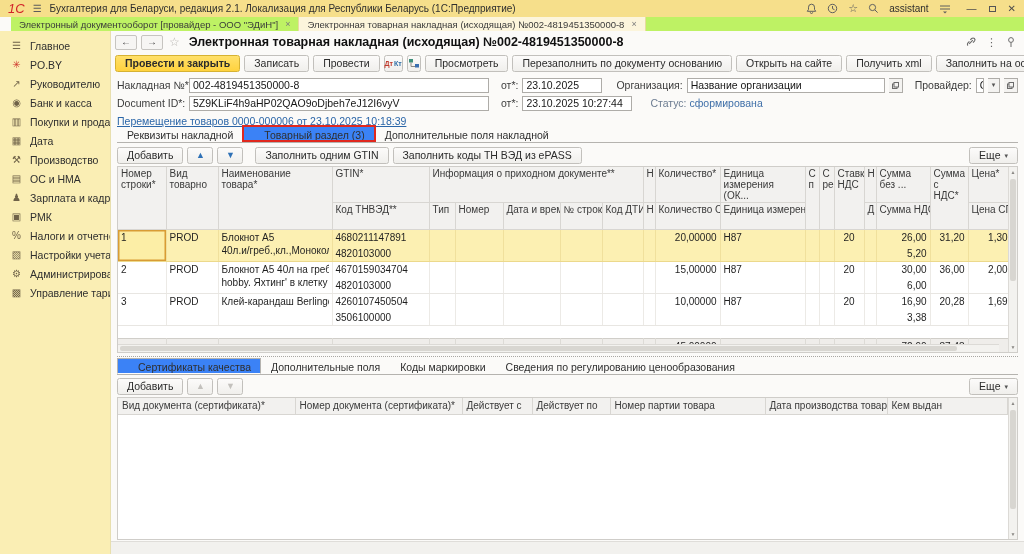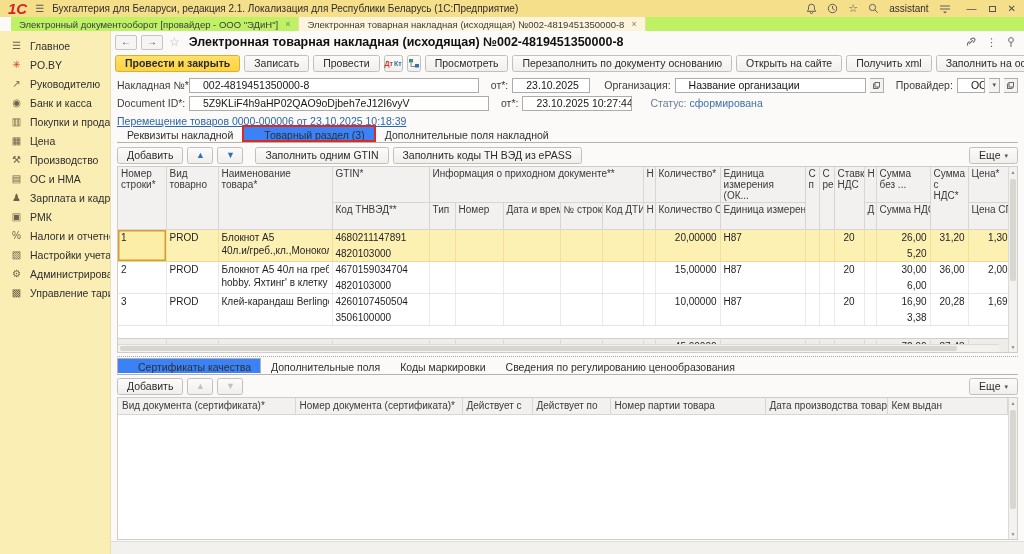--- a/index.html
+++ b/index.html
@@ -1,21 +1,21 @@
 <!DOCTYPE html>
 <html><head>
 <meta charset="utf-8">
 <style>
   * { box-sizing: border-box; margin: 0; padding: 0; }
   html,body { width:1024px; height:554px; }
   body { font-family:"Liberation Sans", sans-serif; background:#fbfaf8; position:relative; overflow:hidden; font-size:11px; color:#1f1f1f; }
 
   
   .titlebar { position:absolute; top:0; left:0; width:1024px; height:17px; background:#f6df8b; display:flex; align-items:center; gap:8px; padding:0 8px; font-size:10px; }
-  .logo { color:#d2232a; font-weight:bold; font-style:italic; font-size:15px; }
+  .logo { color:#d2232a; font-weight:normal; font-style:italic; font-size:13px; }
   .burger { color:#5b5b5b; font-size:10px; cursor:pointer; }
   .wtitle { color:#2e2e2e; white-space:nowrap; overflow:hidden; }
   .tb-right { margin-left:auto; display:flex; align-items:center; gap:10px; }
   .tb-ico { display:inline-flex; align-items:center; cursor:pointer; color:#5f5f5f; }
   .uname { color:#2e2e2e; }
   .winctl { display:flex; gap:12px; margin-left:6px; align-items:center; color:#4d4d4d; }
   .maxico { width:7px; height:6px; border:1px solid #555; display:inline-block; }
 
   
   .wtabs { position:absolute; top:17px; left:11px; width:1024px; height:14px; background:#bef264; display:flex; font-size:9.5px; }
@@ -45,21 +45,21 @@
   .btn .crt { font-size:7px; color:#555; }
   .iconbtn { width:24px; padding:0; justify-content:center; gap:1px; }
   .dt { color:#c0392b; font-size:7px; font-weight:bold; }
   .kt { color:#2e6da4; font-size:7px; font-weight:bold; }
   .more-right { margin-left:auto; }
 
   .fields { position:absolute; top:45px; left:6px; right:6px; font-size:10.5px; }
   .frow { display:flex; align-items:center; height:18px; gap:4px; }
   .flabel { color:#3c3c3c; white-space:nowrap; }
   .lab1 { width:68px; }
-  .finput { border:1px solid #aeaca8; background:#fff; height:15px; padding:0 13px; display:flex; align-items:center; white-space:nowrap; overflow:hidden; color:#161616; }
+  .finput { border:1px solid #aeaca8; background:#fff; height:15px; padding:0 3px; display:flex; align-items:center; white-space:nowrap; overflow:hidden; color:#161616; }
   .openbtn { width:14px; height:15px; border:1px solid #aeaca8; border-left:none; background:#f4f3f1; display:inline-flex; align-items:center; justify-content:center; cursor:pointer; }
   .ddbtn { width:12px; height:15px; border:1px solid #aeaca8; border-left:none; background:#f4f3f1; font-size:7px; color:#555; display:inline-flex; align-items:center; justify-content:center; cursor:pointer; }
   .status { margin-left:14px; white-space:nowrap; }
   .status .sl { color:#6b7b90; }
   .status .sv { color:#3f6fa8; }
   .link { color:#2b66a8; text-decoration:underline; cursor:pointer; white-space:nowrap; }
 
   .doctabs { position:absolute; top:95px; left:6px; right:6px; height:17px; display:flex; border-bottom:1px solid #b5b3af; font-size:10.5px; }
   .dtab { padding:0 9px; line-height:16px; color:#2f2f2f; cursor:pointer; white-space:nowrap; position:relative; border:1px solid transparent; }
   .dtab.active { background:#3b82f6; border-color:#b5b3af; border-bottom-color:#fdfcfb;padding-left:20px; }
@@ -177,21 +177,21 @@
   <div class="sb-item">
       <span class="sb-ico">◉</span>
       <span>Банк и касса</span>
     </div>
   <div class="sb-item">
       <span class="sb-ico">▥</span>
       <span>Покупки и продажи</span>
     </div>
   <div class="sb-item">
       <span class="sb-ico">▦</span>
-      <span>Цена</span>
+      <span>Дата</span>
     </div>
   <div class="sb-item">
       <span class="sb-ico">⚒</span>
       <span>Производство</span>
     </div>
   <div class="sb-item">
       <span class="sb-ico">▤</span>
       <span>ОС и НМА</span>
     </div>
   <div class="sb-item">

